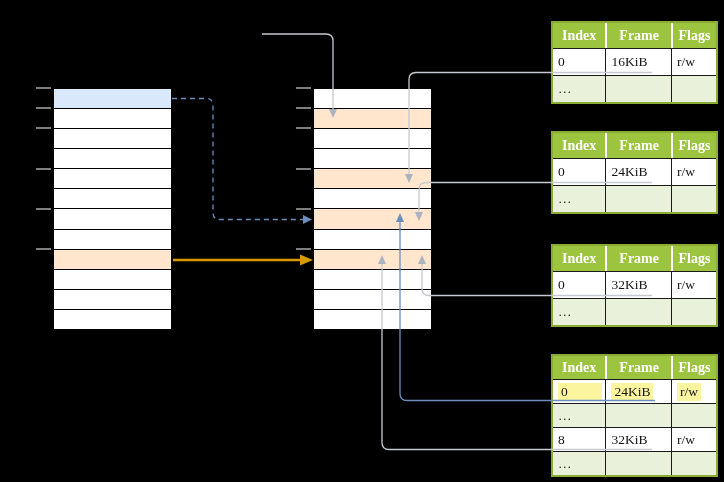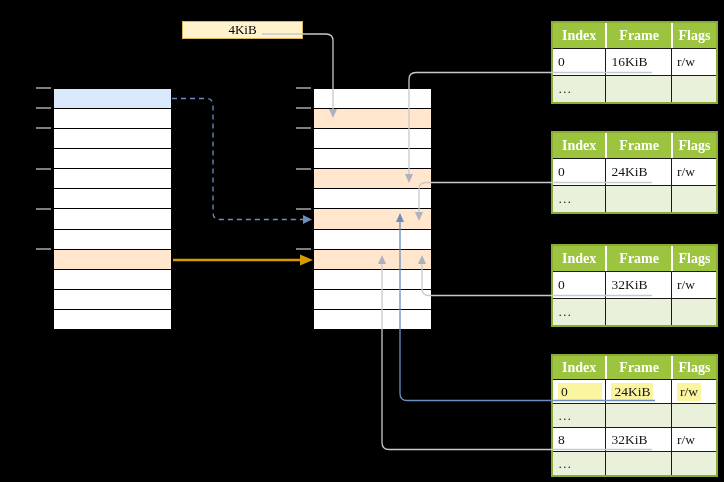--- a/index.html
+++ b/index.html
@@ -71,21 +71,20 @@
   .ln.orange{stroke:var(--arrow-orange,#D79B00);stroke-width:2.5;}
   .head.gray{fill:var(--arrow-gray-head,#ACB2C0);}
   .head.blue{fill:var(--arrow-blue,#6C8EBF);}
   .head.orange{fill:var(--arrow-orange,#D79B00);}
 </style>
 </head>
 <body>
 
 <div id="stage">
 
-  <div class="size-label">4KiB</div>
 
   <div class="mem-table" id="vm">
       <div class="mem-row blue"></div>
       <div class="mem-row"></div>
       <div class="mem-row"></div>
       <div class="mem-row"></div>
       <div class="mem-row"></div>
       <div class="mem-row"></div>
       <div class="mem-row"></div>
       <div class="mem-row"></div>

